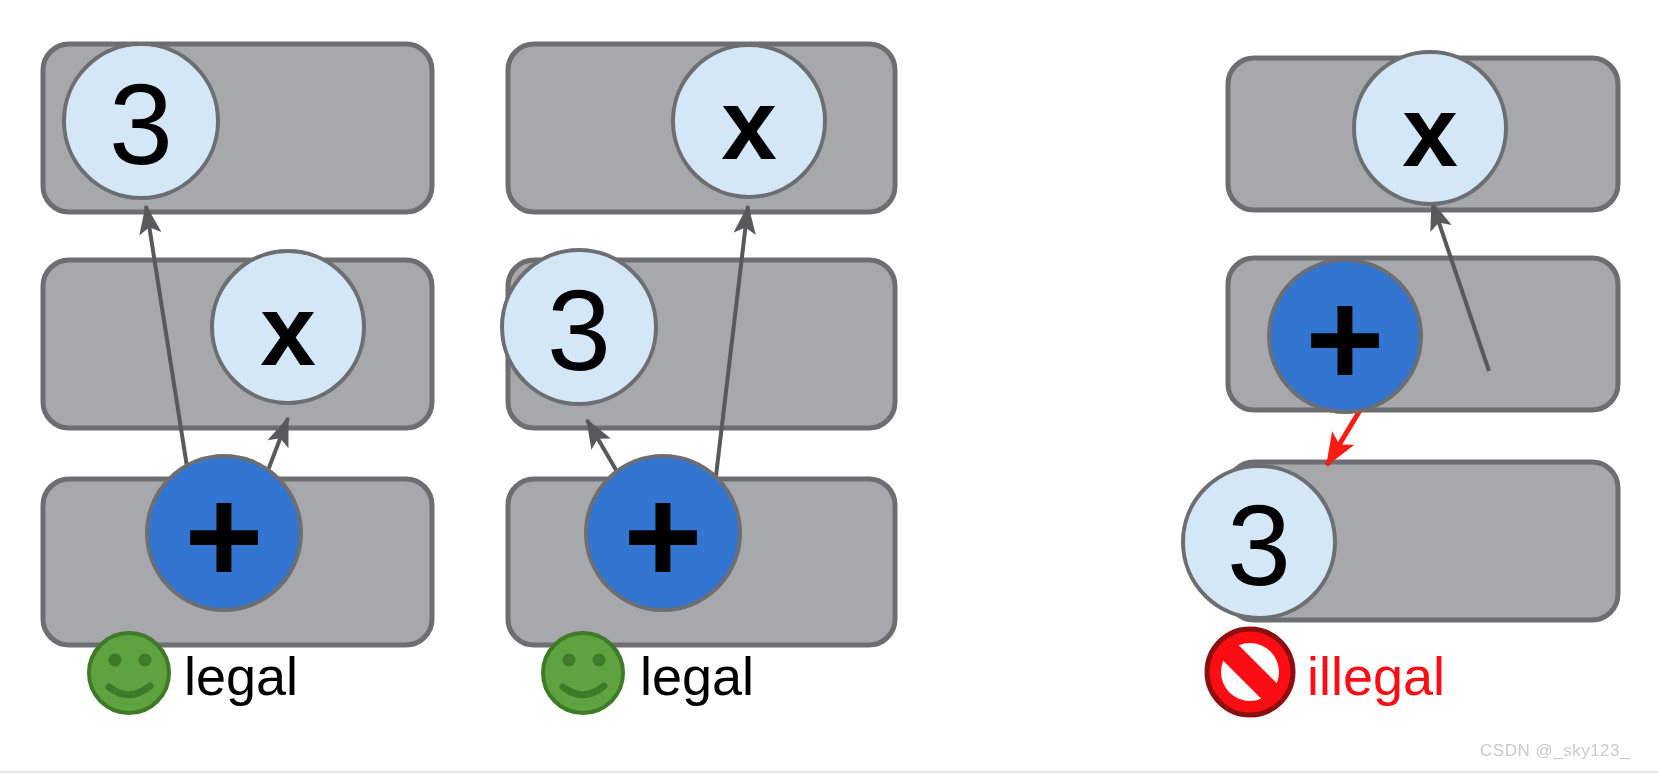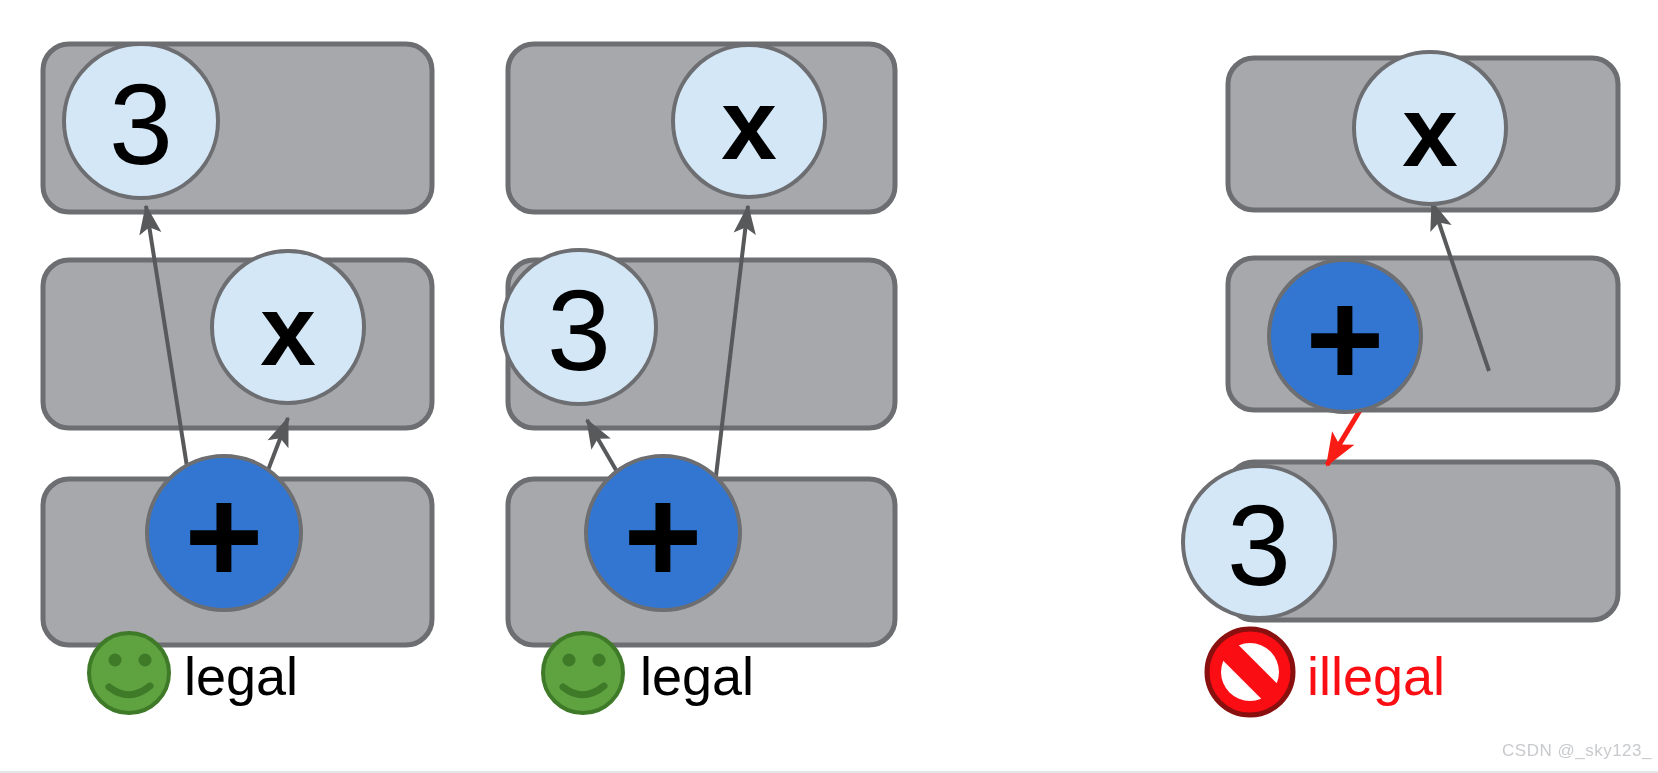--- a/index.html
+++ b/index.html
@@ -114,21 +114,21 @@
   .footer-rule {
     position: absolute;
     left: 0;
     bottom: 0;
     width: 1658px;
     height: 2px;
     background: #e3e5e8;
   }
   .watermark {
     position: absolute;
-    right: 6px;
+    right: 28px;
     bottom: 12px;
     font-family: "Liberation Sans", sans-serif;
     font-size: 17px;
     color: #c8cacd;
     letter-spacing: 0.5px;
     white-space: nowrap;
   }
 </style>
 </head>
 <body>

